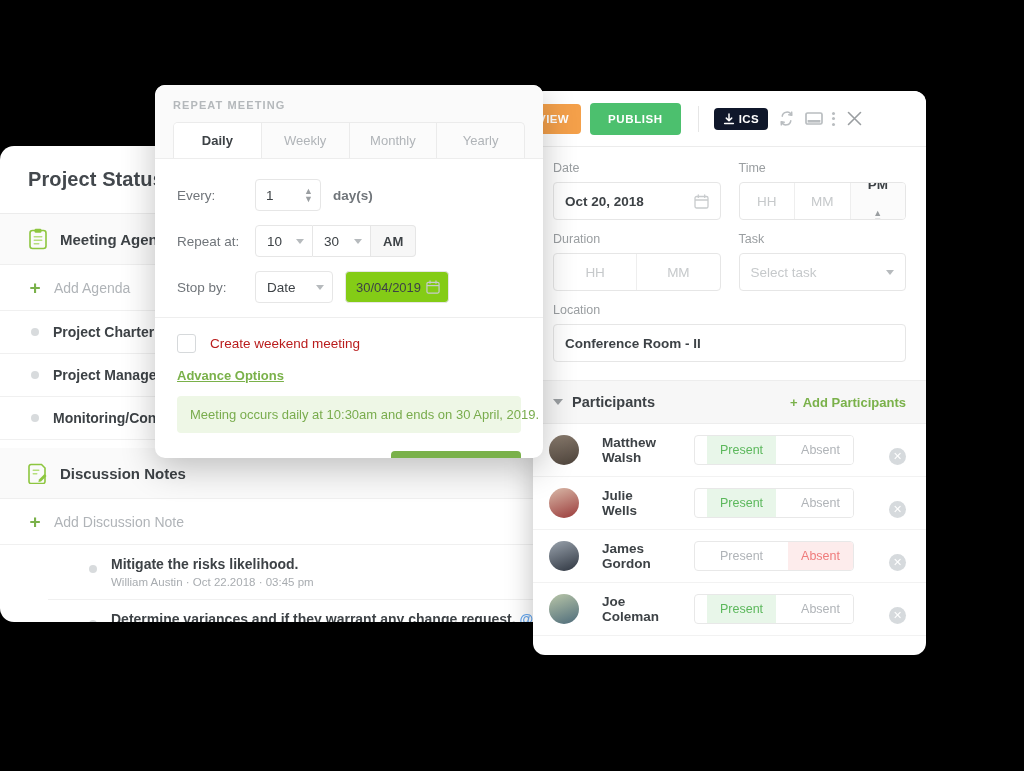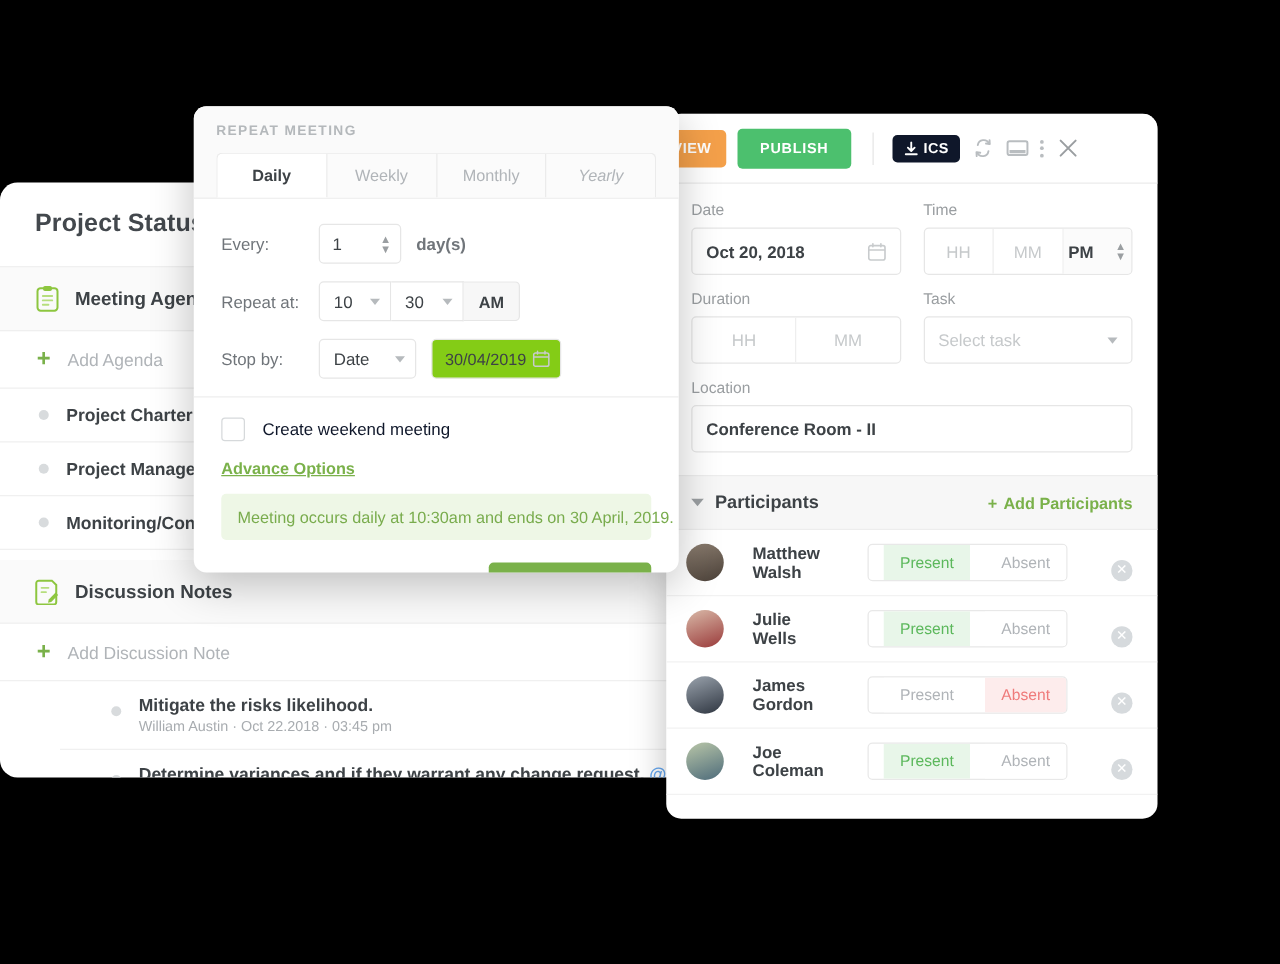--- a/index.html
+++ b/index.html
@@ -175,21 +175,21 @@
     display: flex; border: 1px solid #e6e6e6; border-radius: 4px; height: 38px;
     overflow: hidden; background: #fff;
   }
   .seg {
     flex: 1; display: flex; align-items: center; justify-content: center;
     font-size: 13.5px; color: #c6c9cb;
     border-right: 1px solid #eeeeee;
   }
   .seg:last-child { border-right: none; }
   .seg.ampm {
-    color: #3d4246; font-weight: bold; gap: 17px; background: #fbfbfb;
+    color: #3d4246; font-weight: bold; gap: 17px; background: #fbfbfb; flex-direction: column;
   }
   .cal-ico { color: #c8cbcd; }
   .stepper-ico { color: #9a9ea1; font-size: 9px; line-height: 8px; }
   .select-box {
     border: 1px solid #e6e6e6; border-radius: 4px; height: 38px;
     display: flex; align-items: center; justify-content: space-between;
     padding: 0 11px; font-size: 13.5px; color: #c6c9cb; background: #fff;
   }
   .sel-caret {
     width: 0; height: 0;
@@ -266,21 +266,21 @@
     border: 1px solid #ebebeb; border-bottom: none;
     border-radius: 5px 5px 0 0; overflow: hidden;
     background: #fbfbfb;
     justify-content: space-between;
   }
   .tab {
     flex: 1; text-align: center; padding: 10px 0;
     font-size: 13px; color: #b0b4b8;
     border-right: 1px solid #ebebeb;
   }
-  .tab:last-child { border-right: none; font-style: italic; }
+  .tab:last-child { border-right: none; }
   .tab.active { background: #ffffff; color: #3d4246; font-weight: bold; }
   .modal-body { padding: 20px 22px 0 22px; }
   .mrow {
     display: flex; align-items: center; margin-bottom: 14px; gap: 12px;
   }
   .mlabel { font-size: 13.5px; color: #70757a; width: 66px; flex: none; }
   .num-input {
     width: 66px; height: 32px;
     border: 1px solid #e6e6e6; border-radius: 4px;
     display: flex; align-items: center; justify-content: space-between;
@@ -306,21 +306,21 @@
     border: 1px solid #e6e6e6; border-radius: 4px;
     display: flex; align-items: center; justify-content: space-between;
     padding: 0 8px 0 10px; font-size: 13px; color: #3d4246; background: #84cc16;
   }
   .modal-sep { height: 1px; background: #eeeeee; margin: 6px -22px 16px -22px; }
   .cb-row { display: flex; align-items: center; gap: 14px; margin-bottom: 13px; }
   .checkbox {
     width: 19px; height: 19px; border: 1px solid #d6d9db; border-radius: 3px;
     background: #fff; flex: none;
   }
-  .cb-label { font-size: 13.5px; color: #0f172a; }
+  .cb-label { font-size: 13.5px; color: #b91c1c; }
   .adv-link {
     font-size: 13px; color: #7ab14a; font-weight: bold;
     text-decoration: underline; margin-bottom: 13px; display: inline-block;
   }
   .summary {
     background: #eef7e6; color: #79ac4d;
     border-radius: 4px; padding: 11px 13px;
     font-size: 13px; white-space: nowrap;
   }
   .modal-foot {

